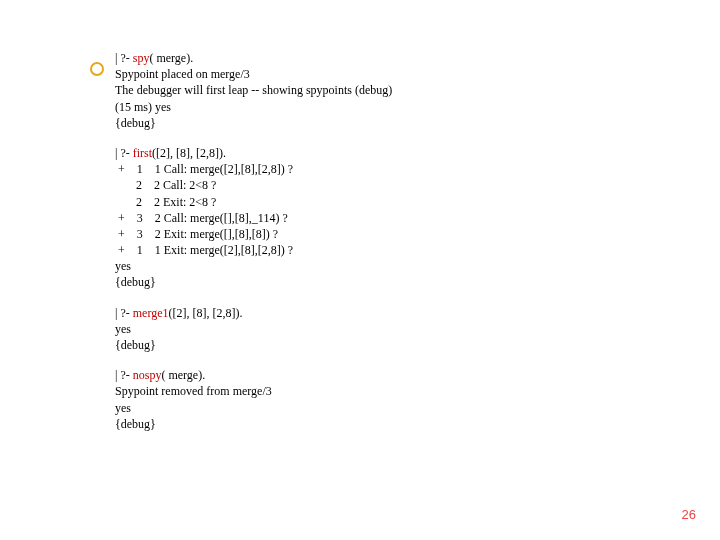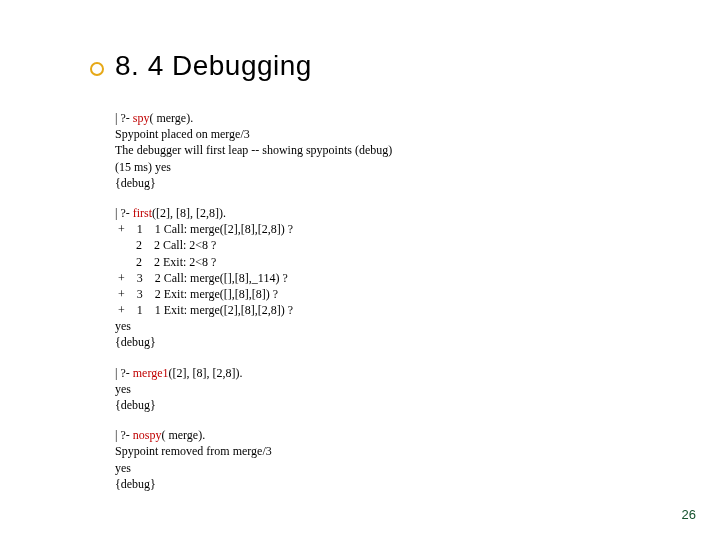--- a/index.html
+++ b/index.html
@@ -43,29 +43,28 @@
   }
   .block {
     margin-bottom: 14px;
   }
   .kw { color: #c00000; }
   .pagenum {
     position: absolute;
     right: 24px;
     bottom: 18px;
     font-size: 13px;
-    color: #14532d;
+    color: #ef4444;
   }
 </style>
 </head>
 <body>
 
 <div class="slide">
   <div class="bullet"></div>
-  <h1>8. 4 Debugging</h1>
 
   <div class="code block"><span>| ?- </span><span class="kw">spy</span><span>( merge).
 Spypoint placed on merge/3
 The debugger will first leap -- showing spypoints (debug)
 (15 ms) yes
 {debug}</span></div>
 
   <div class="code block"><span>| ?- </span><span class="kw">first</span><span>([2], [8], [2,8]).
  +    1    1 Call: merge([2],[8],[2,8]) ?
        2    2 Call: 2&lt;8 ?

